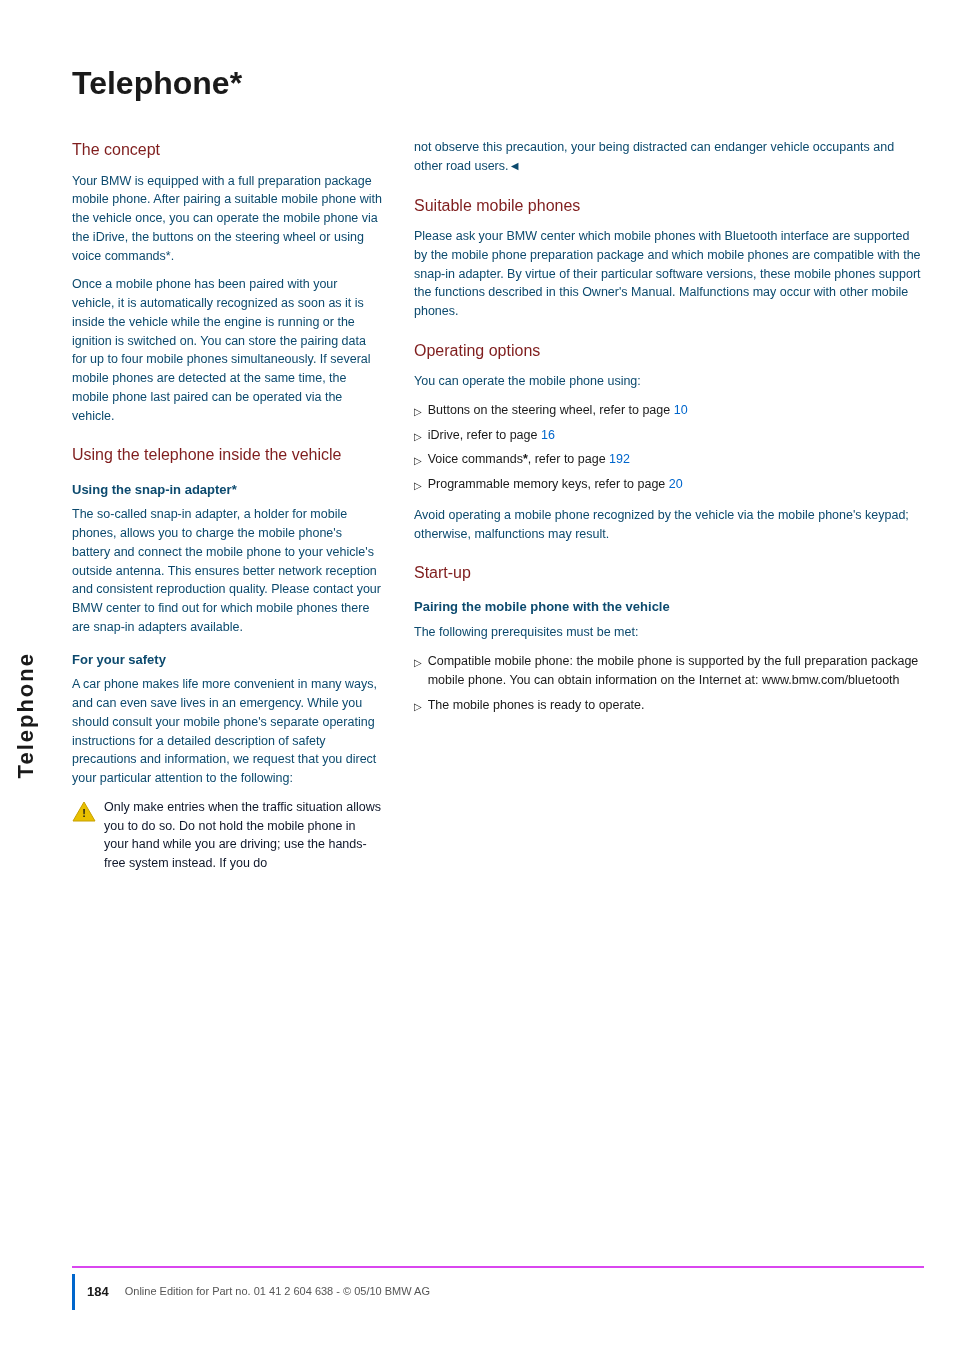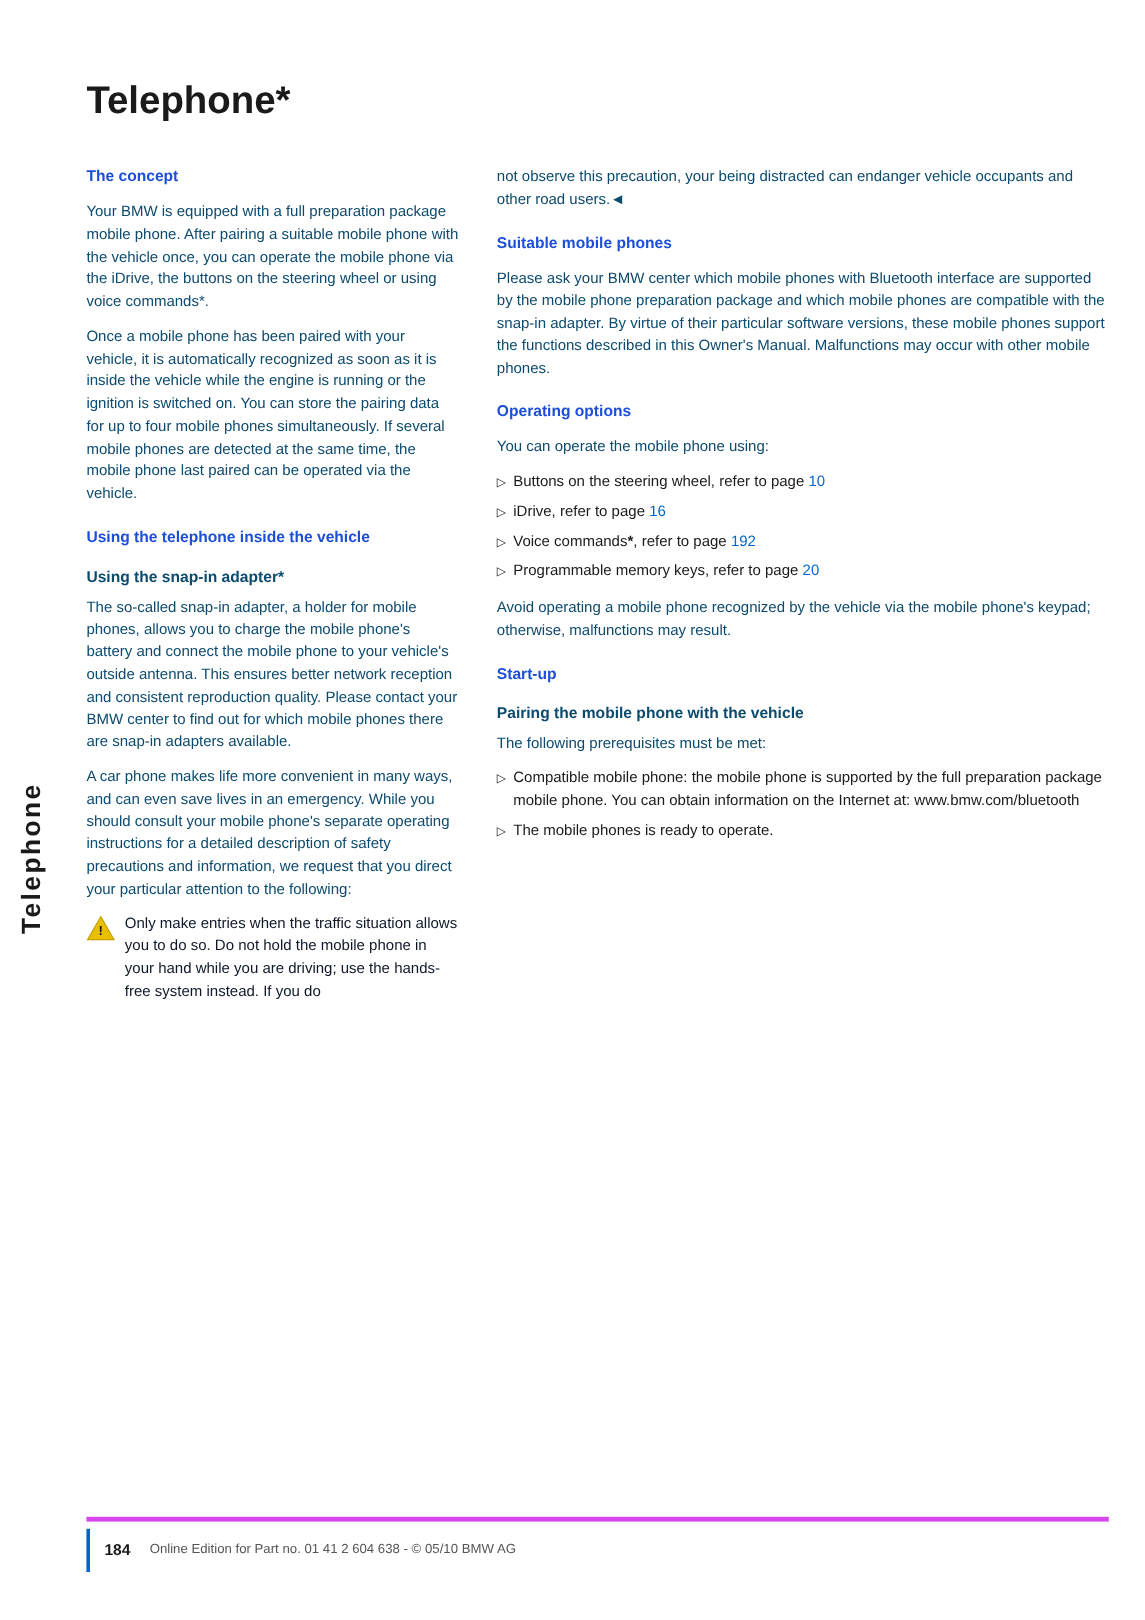--- a/index.html
+++ b/index.html
@@ -67,23 +67,23 @@
       flex: 1;
       max-width: 310px;
     }
 
     .col-right {
       flex: 1;
     }
 
     
     .section-heading {
-      font-size: 13px;
-      font-weight: bold;
-      color: #1d4ed8;
+      font-size: 16px;
+      font-weight: normal;
+      color: #7f1d1d;
       margin-bottom: 10px;
       margin-top: 18px;
     }
 
     .section-heading:first-child {
       margin-top: 0;
     }
 
     .subsection-heading {
       font-size: 13px;
@@ -145,21 +145,21 @@
 
     .link-blue {
       color: #0066cc;
       text-decoration: none;
     }
 
     
     .page-footer {
       display: flex;
       align-items: center;
-      border-top: 4px solid #d946ef;
+      border-top: 2px solid #d946ef;
       padding-top: 6px;
       margin-top: 20px;
     }
 
     .page-number {
       font-size: 13px;
       font-weight: bold;
       color: #1a1a1a;
       margin-right: 16px;
     }
@@ -196,20 +196,21 @@
 
         <h2 class="section-heading">The concept</h2>
         <p class="body-text">Your BMW is equipped with a full preparation package mobile phone. After pairing a suitable mobile phone with the vehicle once, you can operate the mobile phone via the iDrive, the buttons on the steering wheel or using voice commands*.</p>
         <p class="body-text">Once a mobile phone has been paired with your vehicle, it is automatically recognized as soon as it is inside the vehicle while the engine is running or the ignition is switched on. You can store the pairing data for up to four mobile phones simultaneously. If several mobile phones are detected at the same time, the mobile phone last paired can be operated via the vehicle.</p>
 
         <h2 class="section-heading">Using the telephone inside the vehicle</h2>
 
         <h3 class="subsection-heading">Using the snap-in adapter*</h3>
         <p class="body-text">The so-called snap-in adapter, a holder for mobile phones, allows you to charge the mobile phone's battery and connect the mobile phone to your vehicle's outside antenna. This ensures better network reception and consistent reproduction quality. Please contact your BMW center to find out for which mobile phones there are snap-in adapters available.</p>
 
+        <h3 class="subsection-heading">For your safety</h3>
         <p class="body-text">A car phone makes life more convenient in many ways, and can even save lives in an emergency. While you should consult your mobile phone's separate operating instructions for a detailed description of safety precautions and information, we request that you direct your particular attention to the following:</p>
 
         <div class="warning-box">
           <svg class="warning-icon" viewBox="0 0 24 24" fill="none" xmlns="http://www.w3.org/2000/svg">
             <path d="M1 21h22L12 2 1 21z" fill="#e8c000" stroke="#c8a000" stroke-width="1"></path>
             <text x="12" y="17" text-anchor="middle" font-size="11" font-weight="bold" fill="#1a1a1a">!</text>
           </svg>
           <p class="warning-text">Only make entries when the traffic situation allows you to do so. Do not hold the mobile phone in your hand while you are driving; use the hands-free system instead. If you do</p>
         </div>
 

